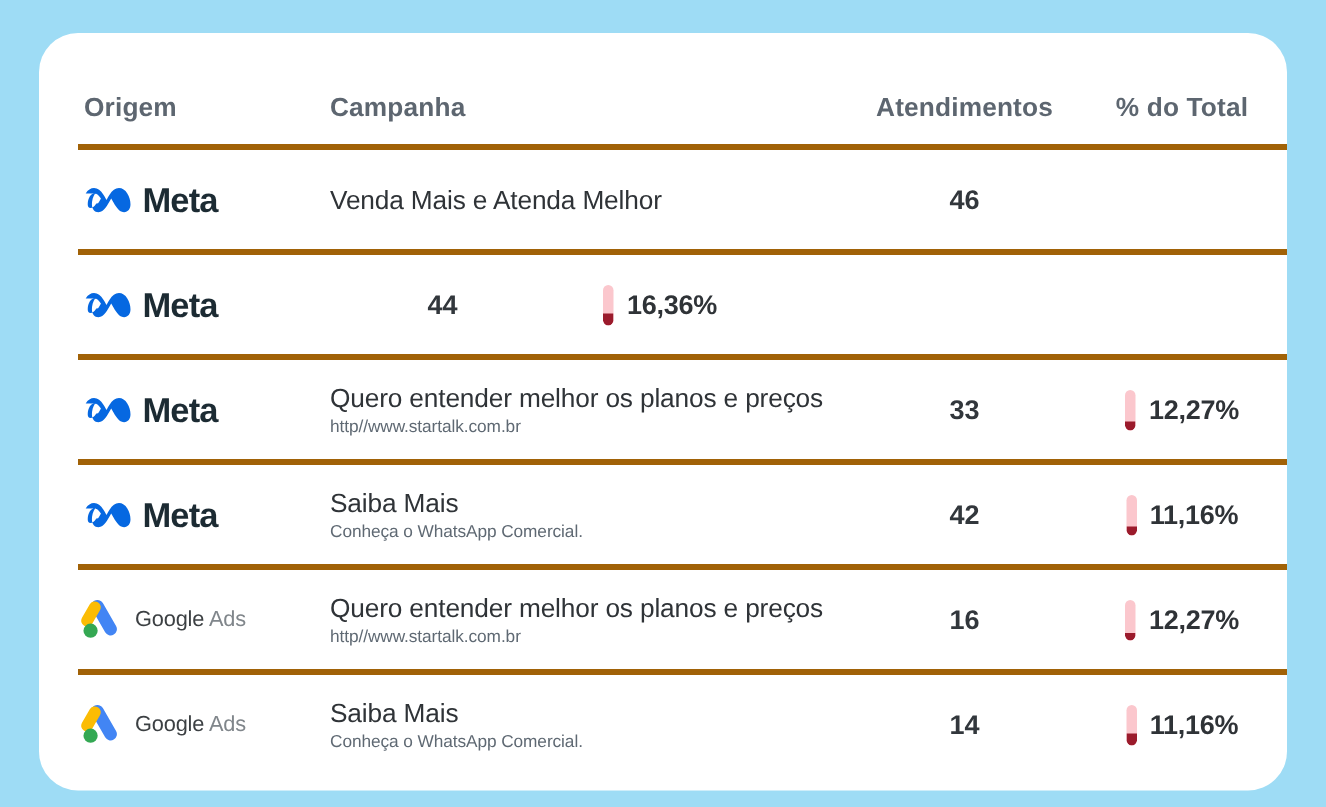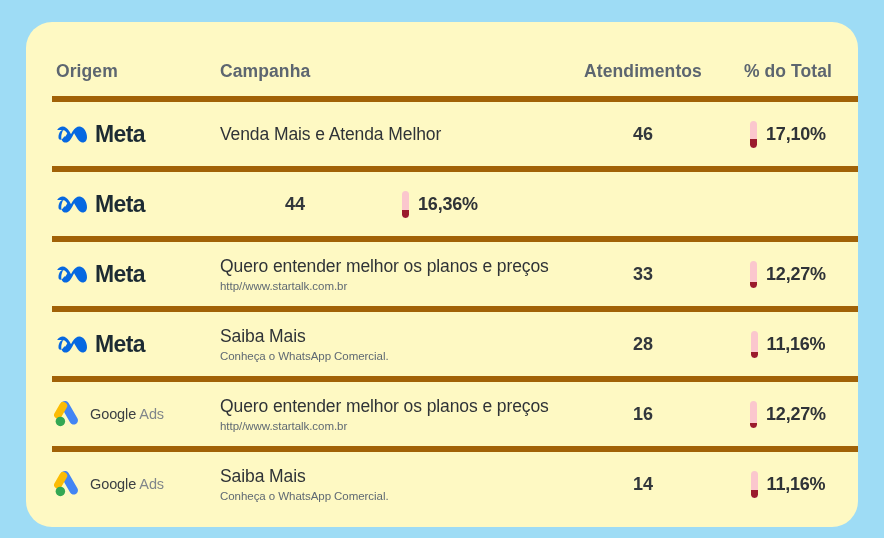--- a/index.html
+++ b/index.html
@@ -15,21 +15,21 @@
     font-family: "Liberation Sans", sans-serif;
     -webkit-font-smoothing: antialiased;
   }
 
   .card {
     position: absolute;
     left: 26px;
     top: 22px;
     width: 832px;
     height: 505px;
-    background: #fef9c3;
+    background: #ffffff;
     border-radius: 26px;
     overflow: hidden;
   }
 
   .table {
     position: absolute;
     left: 26px;
     top: 0;
     width: 806px;
   }
@@ -57,21 +57,21 @@
   .thead .col-origem   { padding-left: 4px; }
   .thead .col-campanha { padding-left: 0px; }
   .thead .col-atend    { text-align: center; }
   .thead .col-pct      { text-align: center; }
 
   
   .row {
     display: flex;
     align-items: center;
     height: 70px;
-    border-top: 6px solid #a16207;
+    border-top: 4px solid #a16207;
   }
 
   .cell-origem {
     display: flex;
     align-items: center;
     padding-left: 2px;
   }
 
   .cell-campanha { padding-right: 10px; }
 
@@ -175,26 +175,20 @@
         <path d="M3.6 8.2C5.3 5.6 7.6 4 10.2 4c2.9 0 5.2 1.9 7.4 5.3 1.1 1.7 1.9 3.2 2.4 4.1.5-.9 1.3-2.4 2.4-4.1C24.6 5.9 26.9 4 29.8 4c2.6 0 4.9 1.6 6.6 4.2 1.6 2.5 2.5 5.6 2.5 8.6 0 3.6-1.9 6.2-5.1 6.2-2.3 0-4.1-1.1-6-4-.9-1.3-1.7-2.7-2.4-3.9l-1.7-2.9c-.7 1.2-1.3 2.3-1.9 3.4l-.5.8c-.6 1-1.2 2-1.9 3-1.9 2.6-3.5 3.6-5.7 3.6-3.3 0-5.2-2.6-5.2-6.3 0-3 .9-6.1 2.5-8.5zm9.8 7.8c.6-1 1.2-2 1.8-3l.4-.7c-1.6-2.6-3.2-4.1-5.2-4.1-1.4 0-2.6.9-3.6 2.5-1 1.7-1.6 3.9-1.6 6 0 1.9.7 3 2.3 3 1.5 0 2.6-.8 4.5-3.6l1.4-.1zm16 .7c-.6-1-1.2-2-1.8-3l-.5-.8c1.7-2.7 3.4-4.6 5.4-4.6 1.4 0 2.6.9 3.6 2.5 1 1.7 1.6 3.9 1.6 6 0 1.9-.7 3-2.3 3-1.6 0-2.7-.9-4.7-3.9l-1.3.8z" fill="#0668E1"></path>
       </svg>
     </span>
     <span class="word">Meta</span>
   </div>
 </div>
           <div class="cell-campanha col-campanha">
             <div class="camp-title">Venda Mais e Atenda Melhor</div>
           </div>
           <div class="cell-atend col-atend">46</div>
-          <div class="cell-pct col-pct">
-            <span class="pct-gauge">
-              <i style="height: 30%;"></i>
-            </span>
-            <span class="pct-value">17,10%</span>
-          </div>
         </div>
         <div class="row">
           <div class="cell-origem col-origem">
   <div class="logo-meta">
     <span class="mark">
       <svg viewBox="0 0 40 26" width="34" height="22" xmlns="http://www.w3.org/2000/svg" aria-hidden="true">
         <path d="M3.6 8.2C5.3 5.6 7.6 4 10.2 4c2.9 0 5.2 1.9 7.4 5.3 1.1 1.7 1.9 3.2 2.4 4.1.5-.9 1.3-2.4 2.4-4.1C24.6 5.9 26.9 4 29.8 4c2.6 0 4.9 1.6 6.6 4.2 1.6 2.5 2.5 5.6 2.5 8.6 0 3.6-1.9 6.2-5.1 6.2-2.3 0-4.1-1.1-6-4-.9-1.3-1.7-2.7-2.4-3.9l-1.7-2.9c-.7 1.2-1.3 2.3-1.9 3.4l-.5.8c-.6 1-1.2 2-1.9 3-1.9 2.6-3.5 3.6-5.7 3.6-3.3 0-5.2-2.6-5.2-6.3 0-3 .9-6.1 2.5-8.5zm9.8 7.8c.6-1 1.2-2 1.8-3l.4-.7c-1.6-2.6-3.2-4.1-5.2-4.1-1.4 0-2.6.9-3.6 2.5-1 1.7-1.6 3.9-1.6 6 0 1.9.7 3 2.3 3 1.5 0 2.6-.8 4.5-3.6l1.4-.1zm16 .7c-.6-1-1.2-2-1.8-3l-.5-.8c1.7-2.7 3.4-4.6 5.4-4.6 1.4 0 2.6.9 3.6 2.5 1 1.7 1.6 3.9 1.6 6 0 1.9-.7 3-2.3 3-1.6 0-2.7-.9-4.7-3.9l-1.3.8z" fill="#0668E1"></path>
       </svg>
     </span>
     <span class="word">Meta</span>
@@ -239,21 +233,21 @@
         <path d="M3.6 8.2C5.3 5.6 7.6 4 10.2 4c2.9 0 5.2 1.9 7.4 5.3 1.1 1.7 1.9 3.2 2.4 4.1.5-.9 1.3-2.4 2.4-4.1C24.6 5.9 26.9 4 29.8 4c2.6 0 4.9 1.6 6.6 4.2 1.6 2.5 2.5 5.6 2.5 8.6 0 3.6-1.9 6.2-5.1 6.2-2.3 0-4.1-1.1-6-4-.9-1.3-1.7-2.7-2.4-3.9l-1.7-2.9c-.7 1.2-1.3 2.3-1.9 3.4l-.5.8c-.6 1-1.2 2-1.9 3-1.9 2.6-3.5 3.6-5.7 3.6-3.3 0-5.2-2.6-5.2-6.3 0-3 .9-6.1 2.5-8.5zm9.8 7.8c.6-1 1.2-2 1.8-3l.4-.7c-1.6-2.6-3.2-4.1-5.2-4.1-1.4 0-2.6.9-3.6 2.5-1 1.7-1.6 3.9-1.6 6 0 1.9.7 3 2.3 3 1.5 0 2.6-.8 4.5-3.6l1.4-.1zm16 .7c-.6-1-1.2-2-1.8-3l-.5-.8c1.7-2.7 3.4-4.6 5.4-4.6 1.4 0 2.6.9 3.6 2.5 1 1.7 1.6 3.9 1.6 6 0 1.9-.7 3-2.3 3-1.6 0-2.7-.9-4.7-3.9l-1.3.8z" fill="#0668E1"></path>
       </svg>
     </span>
     <span class="word">Meta</span>
   </div>
 </div>
           <div class="cell-campanha col-campanha">
             <div class="camp-title">Saiba Mais</div>
             <div class="camp-sub">Conheça o WhatsApp Comercial.</div>
           </div>
-          <div class="cell-atend col-atend">28</div>
+          <div class="cell-atend col-atend">42</div>
           <div class="cell-pct col-pct">
             <span class="pct-gauge">
               <i style="height: 20%;"></i>
             </span>
             <span class="pct-value">11,16%</span>
           </div>
         </div>
         <div class="row">
           <div class="cell-origem col-origem">
   <div class="logo-gads">

